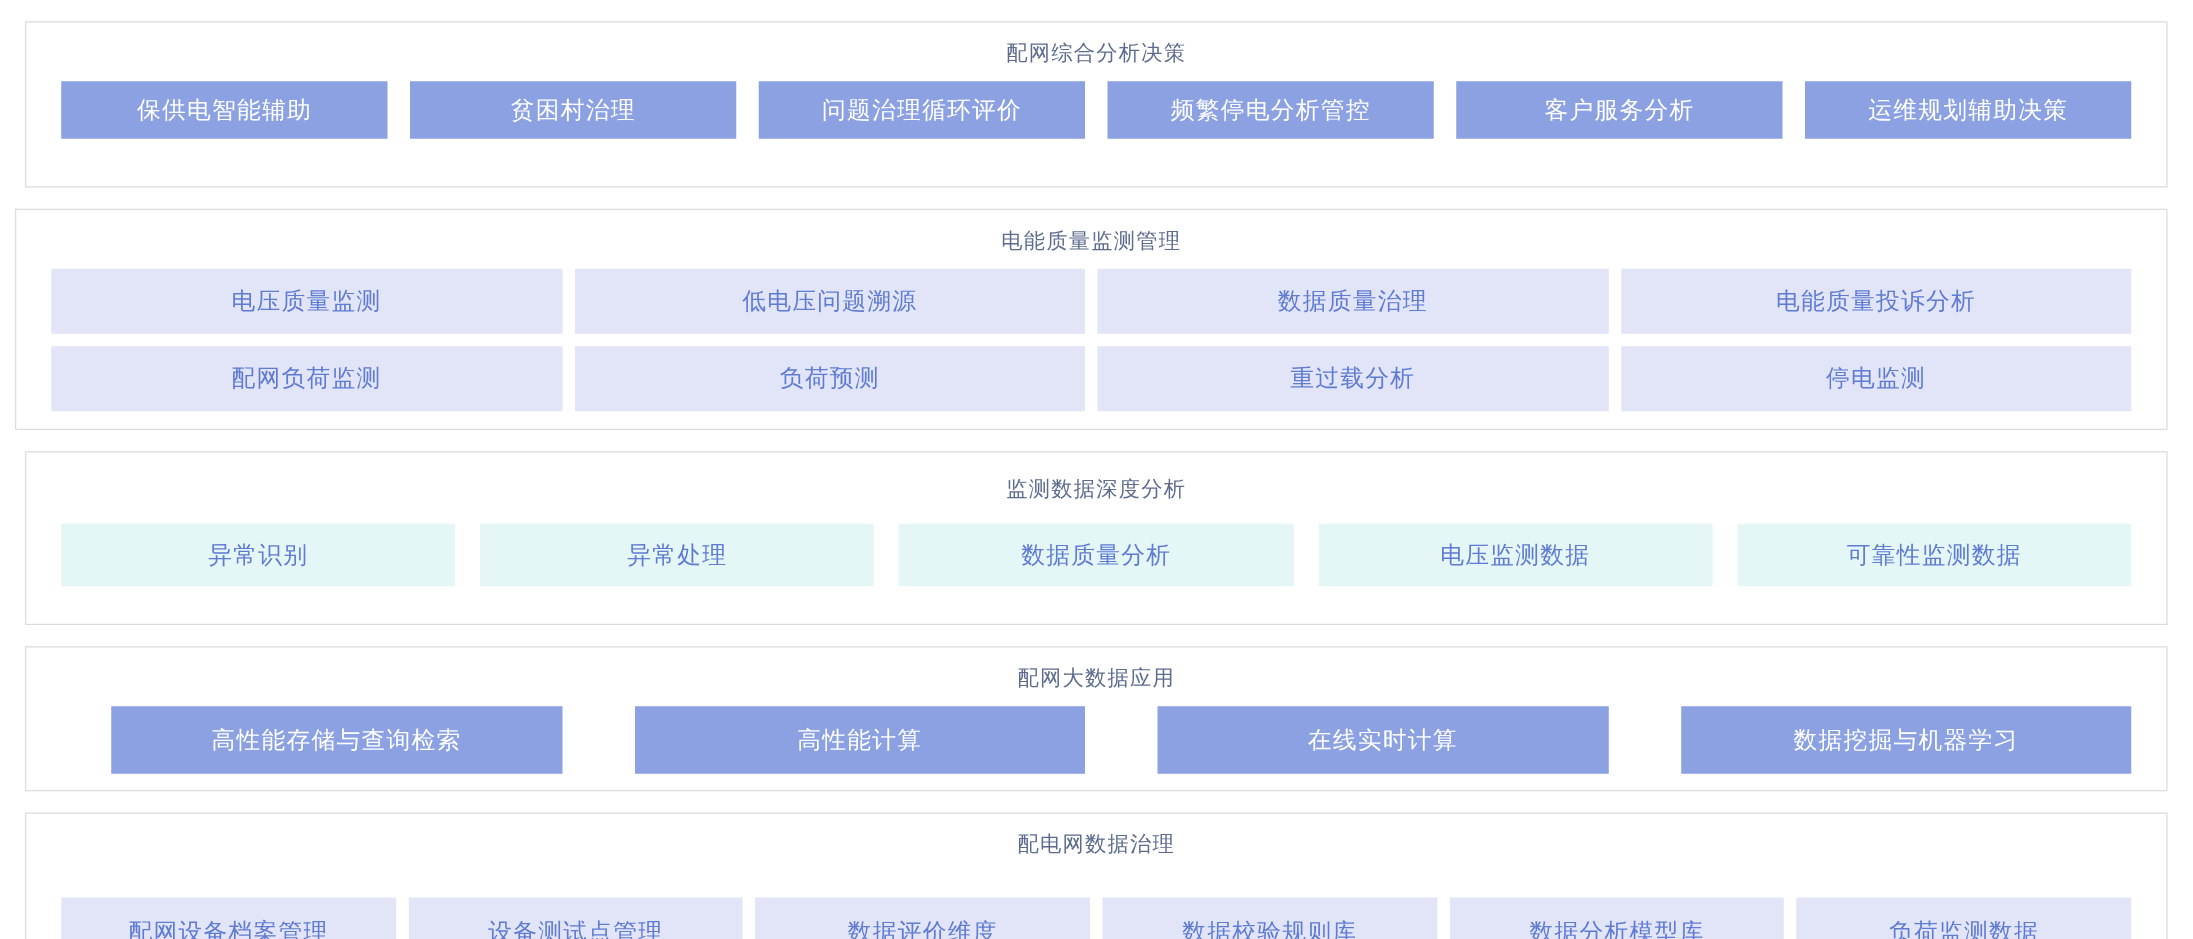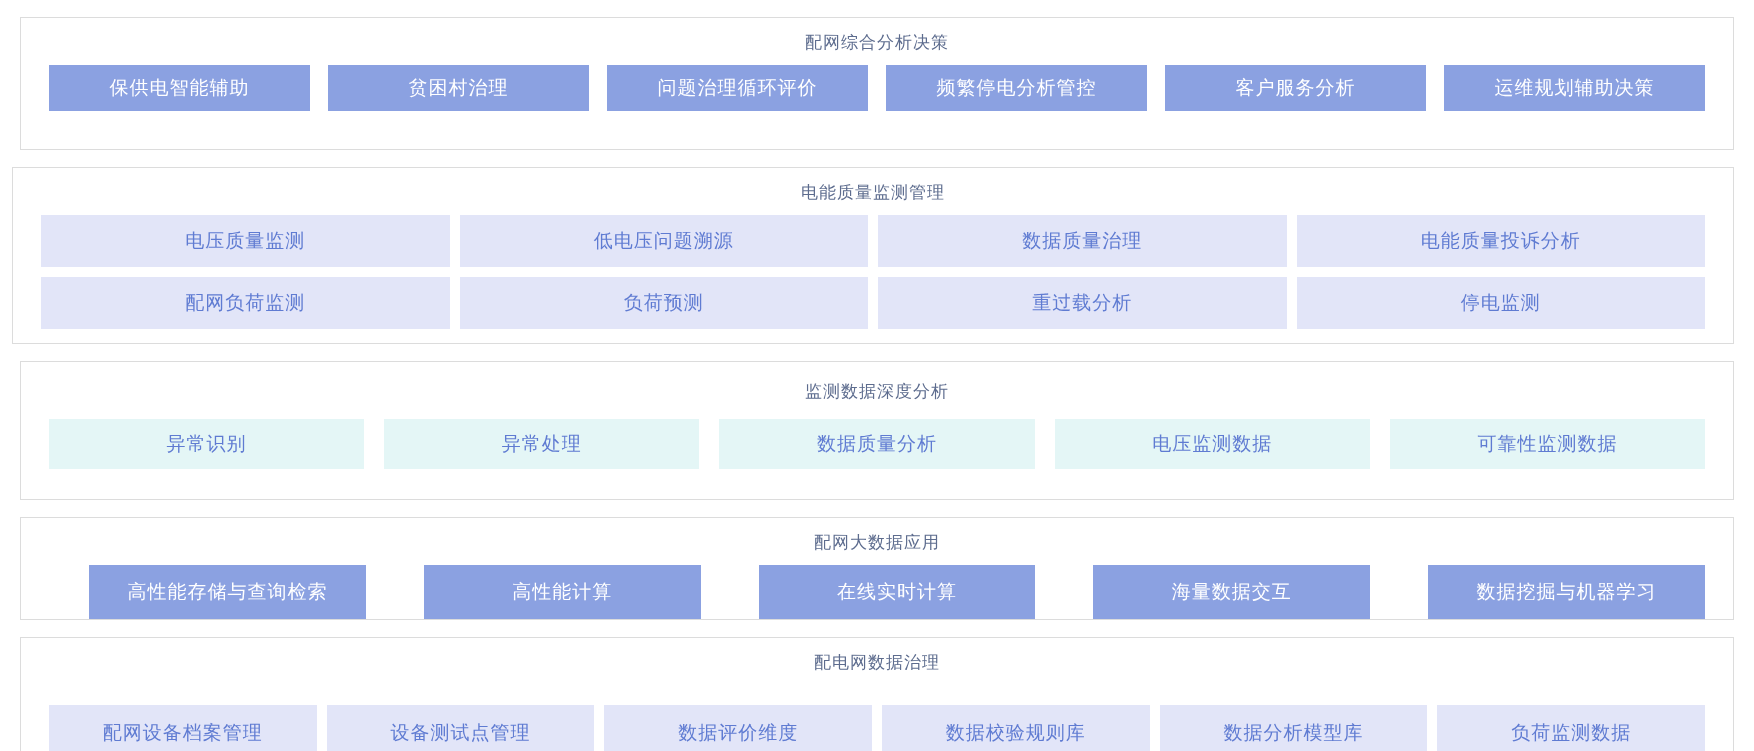--- a/index.html
+++ b/index.html
@@ -70,21 +70,21 @@
 
   .panel:nth-child(2) .tile { height: 52px; }
   .panel:nth-child(2) .button-row { margin-bottom: 10px; }
   .panel:nth-child(2) { padding-bottom: 4px; margin-left: 12px; }
 
   .panel:nth-child(3) .panel-title { padding: 18px 0 16px 0; }
   .panel:nth-child(3) .tile { height: 50px; }
   .panel:nth-child(3) { padding-bottom: 30px; }
 
   .panel:nth-child(4) .tile { height: 54px; margin-left: 40px; }
-  .panel:nth-child(4) { padding-bottom: 0; }
+  .panel:nth-child(4) { padding-bottom: 13px; }
 
   .panel:nth-child(5) .tile { height: 55px; margin-top: 20px; }
   .panel:nth-child(5) { padding-bottom: 25px; }
 </style>
 </head>
 <body>
 
 <div id="app">
     <section class="panel">
       <h2 class="panel-title">配网综合分析决策</h2>
@@ -121,21 +121,20 @@
         <button class="tile tile-mint">电压监测数据</button>
         <button class="tile tile-mint">可靠性监测数据</button>
       </div>
     </section>
     <section class="panel">
       <h2 class="panel-title">配网大数据应用</h2>
       <div class="button-row row-primary cols-5">
         <button class="tile tile-primary">高性能存储与查询检索</button>
         <button class="tile tile-primary">高性能计算</button>
         <button class="tile tile-primary">在线实时计算</button>
-        <button class="tile tile-primary">海量数据交互</button>
         <button class="tile tile-primary">数据挖掘与机器学习</button>
       </div>
     </section>
     <section class="panel">
       <h2 class="panel-title">配电网数据治理</h2>
       <div class="button-row row-lavender cols-6">
         <button class="tile tile-lavender">配网设备档案管理</button>
         <button class="tile tile-lavender">设备测试点管理</button>
         <button class="tile tile-lavender">数据评价维度</button>
         <button class="tile tile-lavender">数据校验规则库</button>

